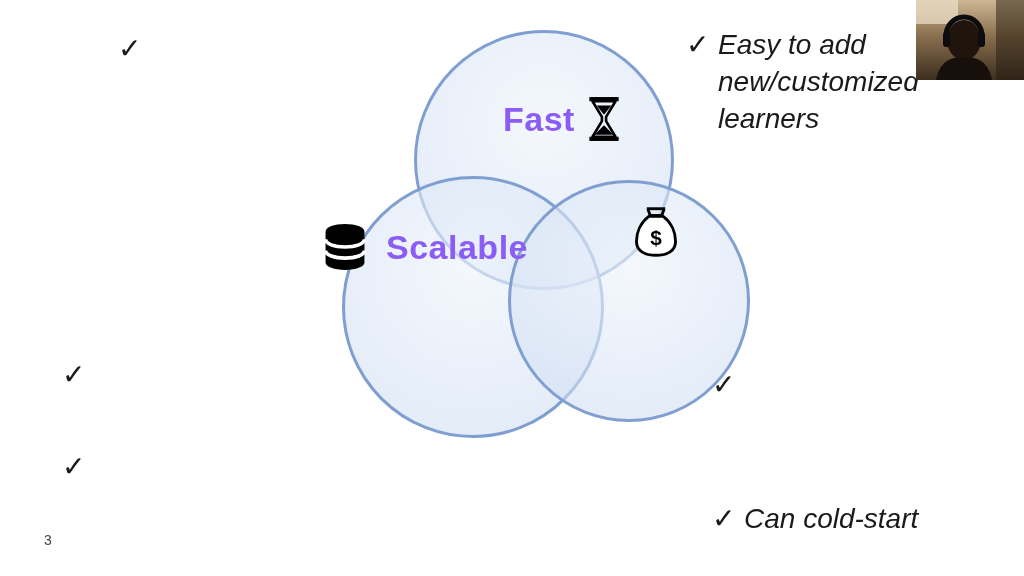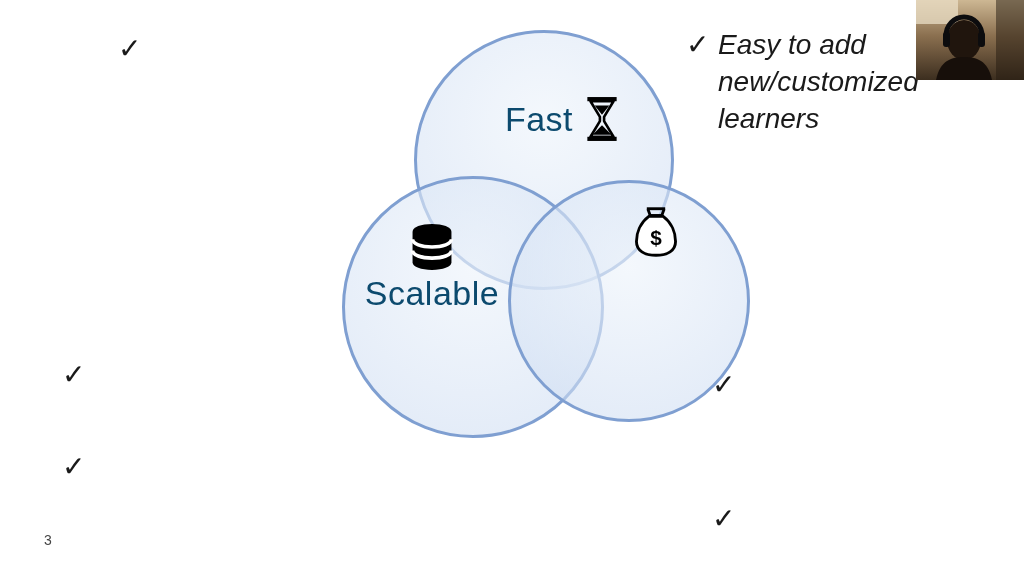--- a/index.html
+++ b/index.html
@@ -21,23 +21,23 @@
     border-radius: 50%;
     border: 3px solid #7f9fd1;
     background: radial-gradient(circle at 50% 35%, rgba(238,244,251,0.65), rgba(198,215,240,0.55));
   }
   .circle.fast     { left: 414px; top: 30px;  width: 260px; height: 260px; }
   .circle.scalable { left: 342px; top: 176px; width: 262px; height: 262px; }
   .circle.light    { left: 508px; top: 180px; width: 242px; height: 242px; }
 
   
   .venn-label { position: absolute; z-index: 5; display: flex; align-items: center; justify-content: center; }
-  .venn-label .label-text { font-size: 34px; font-weight: 400; color: #0c4a6e; letter-spacing: 0.5px; }
+  .venn-label .label-text { font-size: 34px; font-weight: 700; color: #8b5cf6; letter-spacing: 0.5px; }
   .group-fast { left: 478px; top: 96px; width: 170px; gap: 10px; }
-  .group-scalable { left: 348px; top: 222px; width: 168px; flex-direction: column; gap: 2px; }
+  .group-scalable { left: 340px; top: 222px; width: 168px; flex-direction: row; gap: 16px; }
   .group-light { left: 572px; top: 202px; width: 168px; flex-direction: column; gap: 2px; }
 
   .icon-svg { display: block; }
 
   
   .bullet {
     position: absolute;
     font-style: italic;
     font-size: 28px;
     line-height: 1.33;
@@ -140,20 +140,21 @@
   <div class="bullet b-bottom-left-2">
     <span class="check">✓</span>
   </div>
 
   <div class="bullet b-bottom-right-1">
     <span class="check">✓</span>
   </div>
 
   <div class="bullet b-bottom-right-2">
     <span class="check">✓</span>
+    <span>Can cold-start</span>
   </div>
 
   <div class="page-number">3</div>
 
   <div class="webcam">
     <svg width="108" height="80" viewBox="0 0 108 80">
       <defs>
         <linearGradient id="wg" x1="0" y1="0" x2="0" y2="1">
           <stop offset="0" stop-color="#cdb793"></stop>
           <stop offset="0.45" stop-color="#8a6f4f"></stop>

